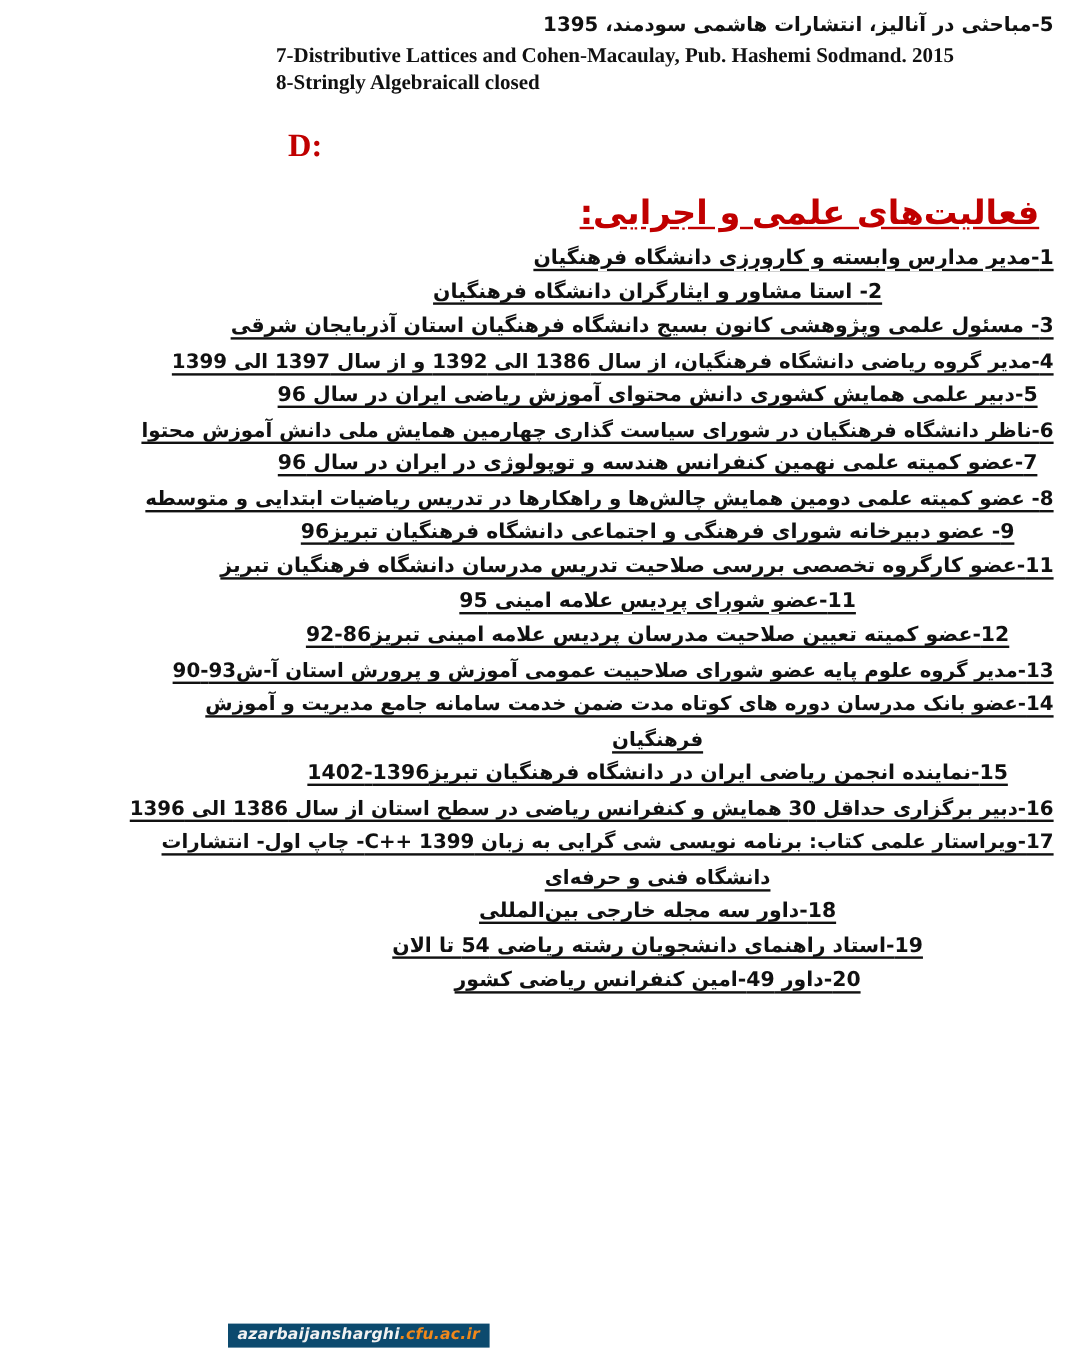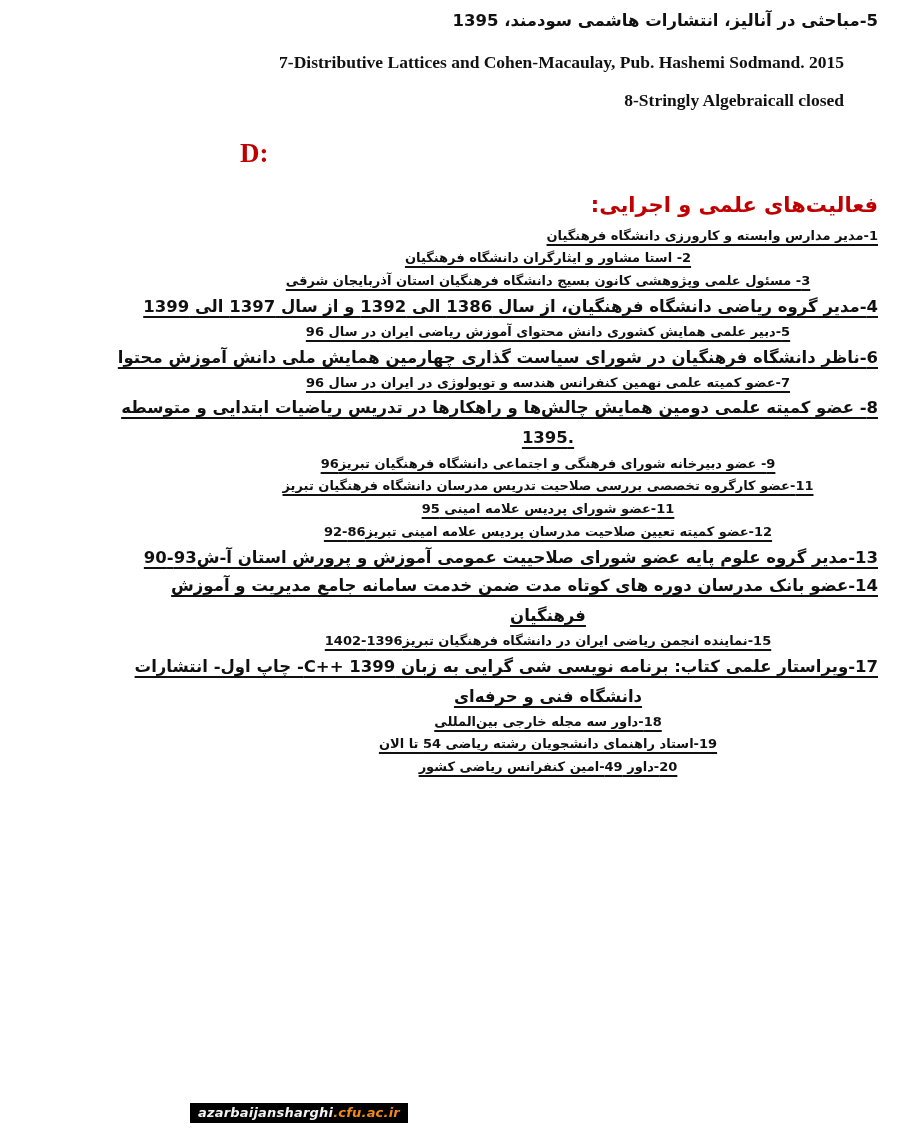--- a/index.html
+++ b/index.html
@@ -37,26 +37,26 @@
     padding-right: 0;
     margin: 0;
     white-space: nowrap;
   }
   .pub-rtl.l1 { padding-left: 118px; }
   .pub-rtl.l2 { padding-left: 118px; }
 
   
   .pub-ltr {
     direction: ltr;
-    text-align: right;
+    text-align: left;
     font-family: "Liberation Serif", "DejaVu Serif", serif;
     font-weight: bold;
     font-size: 17.5px;
     line-height: 1.28;
-    margin: 16px;
+    margin: 0;
     padding-right: 18px;
     padding-left: 18px;
     white-space: nowrap;
   }
 
   
   .section-letter {
     direction: ltr;
     text-align: left;
     font-family: "Liberation Serif", "DejaVu Serif", serif;
@@ -66,24 +66,25 @@
     margin: 26px 0 0 0;
     padding-left: 28px;
   }
 
   
   .red-heading {
     direction: rtl;
     text-align: right;
     font-family: "DejaVu Sans", "Liberation Sans", sans-serif;
     font-weight: bold;
-    font-size: 21px;
+    font-size: 28px;
     color: #c00000;
-    margin: 24px 0 0 0;
+    margin: 24px 12px 0 0;
     padding-left: 18px;
+    text-decoration: underline;
   }
 
   
   .act-list {
     direction: rtl;
     margin: 8px 0 0 0;
     padding: 0;
     list-style: none;
   }
   .act-item {
@@ -99,33 +100,33 @@
     text-decoration: underline;
     text-underline-offset: 4px;
     text-decoration-thickness: 1.5px;
     padding: 1px 0 2px 0;
     line-height: 1.52;
     white-space: nowrap;
   }
   .act-line.cont { margin-top: 2px; }
 
   
-  .fs-xl   { font-size: 13px; }
-  .fs-lg   { font-size: 13px; }
+  .fs-xl   { font-size: 17px; }
+  .fs-lg   { font-size: 17px; }
   .fs-md   { font-size: 16.5px; }
 
   .ta-center { text-align: center; }
   .ta-right  { text-align: right; }
 
   
   .watermark {
     position: absolute;
     left: 4px;
     bottom: 8px;
-    background: #000000;
+    background: #0c4a6e;
     padding: 3px 8px 4px 8px;
     direction: ltr;
     font-family: "DejaVu Sans", "Liberation Sans", sans-serif;
     font-style: italic;
     font-weight: bold;
     font-size: 13px;
     letter-spacing: 0.2px;
     line-height: 1;
     white-space: nowrap;
   }
@@ -172,21 +173,20 @@
     <li class="act-item fs-md">
       <span class="act-line ta-right">6-ناظر دانشگاه فرهنگیان در شورای سیاست گذاری چهارمین همایش ملی دانش آموزش محتوا</span>
     </li>
 
     <li class="act-item fs-lg">
       <span class="act-line ta-center">7-عضو کمیته علمی نهمین کنفرانس هندسه و توپولوژی در ایران در سال 96</span>
     </li>
 
     <li class="act-item fs-md">
       <span class="act-line ta-right">8- عضو کمیته علمی دومین همایش چالش‌ها و راهکارها در تدریس ریاضیات ابتدایی و متوسطه</span>
-      <span class="act-line cont ta-center">.1395</span>
     </li>
 
     <li class="act-item fs-lg">
       <span class="act-line ta-center">9- عضو دبیرخانه شورای فرهنگی و اجتماعی دانشگاه فرهنگیان تبریز96</span>
     </li>
 
     <li class="act-item fs-lg">
       <span class="act-line ta-center">11-عضو کارگروه تخصصی بررسی صلاحیت تدریس مدرسان دانشگاه فرهنگیان تبریز</span>
     </li>
 
@@ -204,20 +204,23 @@
 
     <li class="act-item fs-md">
       <span class="act-line ta-center">14-عضو بانک مدرسان دوره های کوتاه مدت ضمن خدمت سامانه جامع مدیریت و آموزش</span>
       <span class="act-line cont ta-center">فرهنگیان</span>
     </li>
 
     <li class="act-item fs-lg">
       <span class="act-line ta-center">15-نماینده انجمن ریاضی ایران در دانشگاه فرهنگیان تبریز1396-1402</span>
     </li>
 
+    <li class="act-item fs-md">
+      <span class="act-line ta-center">16-دبیر برگزاری حداقل 30 همایش و کنفرانس ریاضی در سطح استان از سال 1386 الی 1396</span>
+    </li>
 
     <li class="act-item fs-md">
       <span class="act-line ta-center">17-ویراستار علمی کتاب: برنامه نویسی شی  گرایی به  زبان  C++  1399- چاپ اول- انتشارات</span>
       <span class="act-line cont ta-center">دانشگاه فنی و حرفه‌ای</span>
     </li>
 
     <li class="act-item fs-lg">
       <span class="act-line ta-center">18-داور سه مجله خارجی بین‌المللی</span>
     </li>
 

